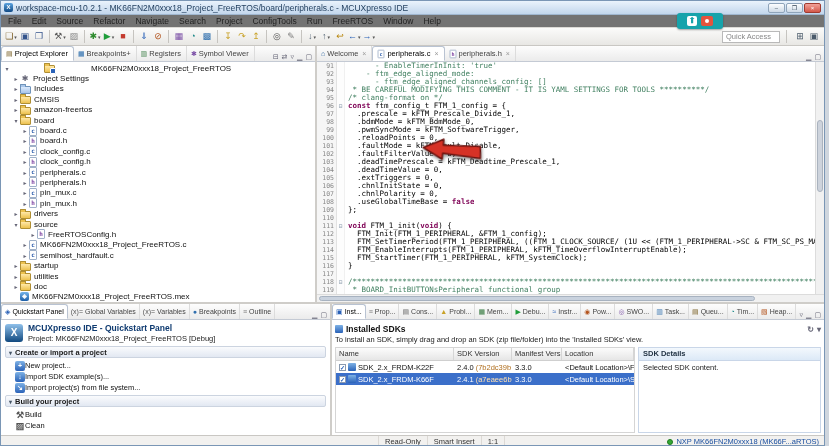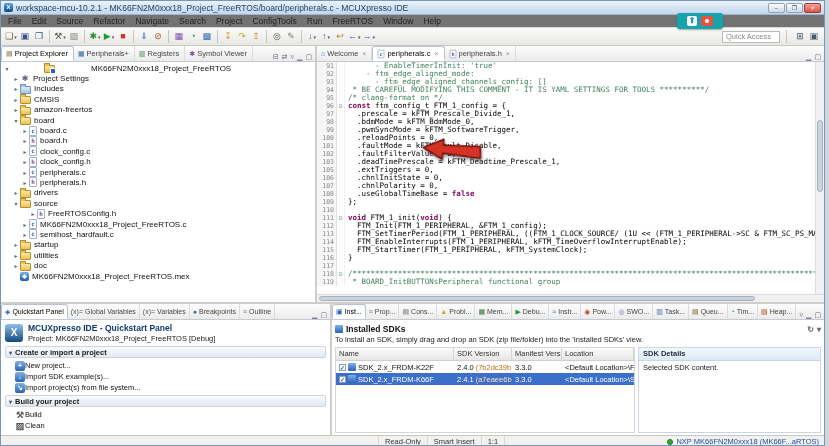--- a/index.html
+++ b/index.html
@@ -253,21 +253,21 @@
 
   <div class="main">
     <div class="left-panel">
       <div class="view-tabs" id="pe-tabs">
           <div class="vtab active">
             <span class="tabico" style="color: rgb(138, 116, 64);">▤</span>
             <span class="tablabel">Project Explorer</span>
           </div>
           <div class="vtab">
             <span class="tabico" style="color: rgb(47, 111, 174);">▦</span>
-            <span class="tablabel">Peripherals+</span>
+            <span class="tablabel">Breakpoints+</span>
           </div>
           <div class="vtab">
             <span class="tabico" style="color: rgb(58, 125, 68);">▥</span>
             <span class="tablabel">Registers</span>
           </div>
           <div class="vtab">
             <span class="tabico" style="color: rgb(123, 79, 166);">✱</span>
             <span class="tablabel">Symbol Viewer</span>
           </div>
           <div class="tabs-right">
@@ -332,20 +332,30 @@
           <div class="trow" style="padding-left: 20px;">
             <span class="twisty">▸</span>
             <span class="tic tic-cfile">c</span>
             <span class="tlabel">peripherals.c</span>
           </div>
           <div class="trow" style="padding-left: 20px;">
             <span class="twisty">▸</span>
             <span class="tic tic-hfile">h</span>
             <span class="tlabel">peripherals.h</span>
           </div>
+          <div class="trow" style="padding-left: 20px;">
+            <span class="twisty">▸</span>
+            <span class="tic tic-cfile">c</span>
+            <span class="tlabel">pin_mux.c</span>
+          </div>
+          <div class="trow" style="padding-left: 20px;">
+            <span class="twisty">▸</span>
+            <span class="tic tic-hfile">h</span>
+            <span class="tlabel">pin_mux.h</span>
+          </div>
           <div class="trow" style="padding-left: 11px;">
             <span class="twisty">▸</span>
             <span class="tic tic-folder"></span>
             <span class="tlabel">drivers</span>
           </div>
           <div class="trow" style="padding-left: 11px;">
             <span class="twisty">▾</span>
             <span class="tic tic-folder"></span>
             <span class="tlabel">source</span>
           </div>
@@ -468,20 +478,25 @@
             </div>
             <div class="cl">
               <span class="ln">102</span>
               <span class="fm"></span>
               <span class="ct"><span class="pl">  .faultFilterValue = 0,</span></span>
             </div>
             <div class="cl">
               <span class="ln">103</span>
               <span class="fm"></span>
               <span class="ct"><span class="pl">  .deadTimePrescale = kFTM_Deadtime_Prescale_1,</span></span>
+            </div>
+            <div class="cl">
+              <span class="ln">104</span>
+              <span class="fm"></span>
+              <span class="ct"><span class="pl">  .deadTimeValue = 0,</span></span>
             </div>
             <div class="cl">
               <span class="ln">105</span>
               <span class="fm"></span>
               <span class="ct"><span class="pl">  .extTriggers = 0,</span></span>
             </div>
             <div class="cl">
               <span class="ln">106</span>
               <span class="fm"></span>
               <span class="ct"><span class="pl">  .chnlInitState = 0,</span></span>

